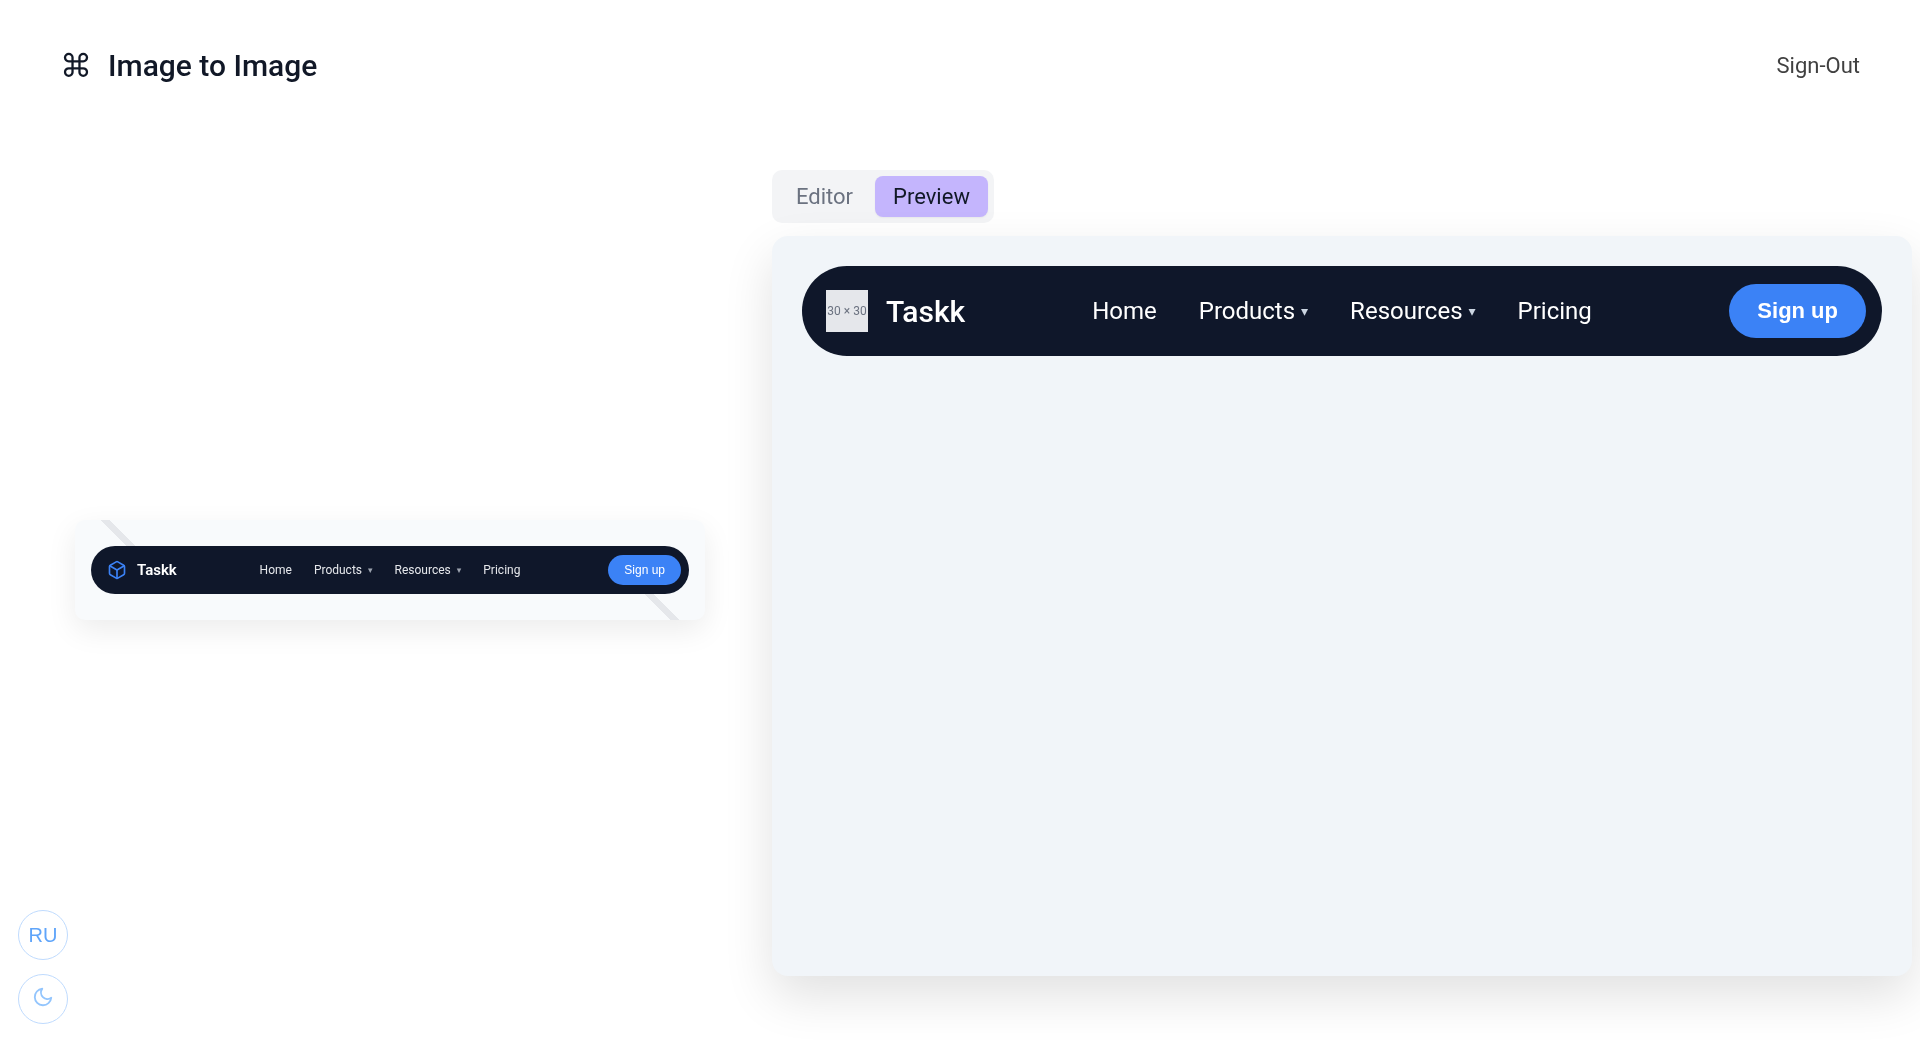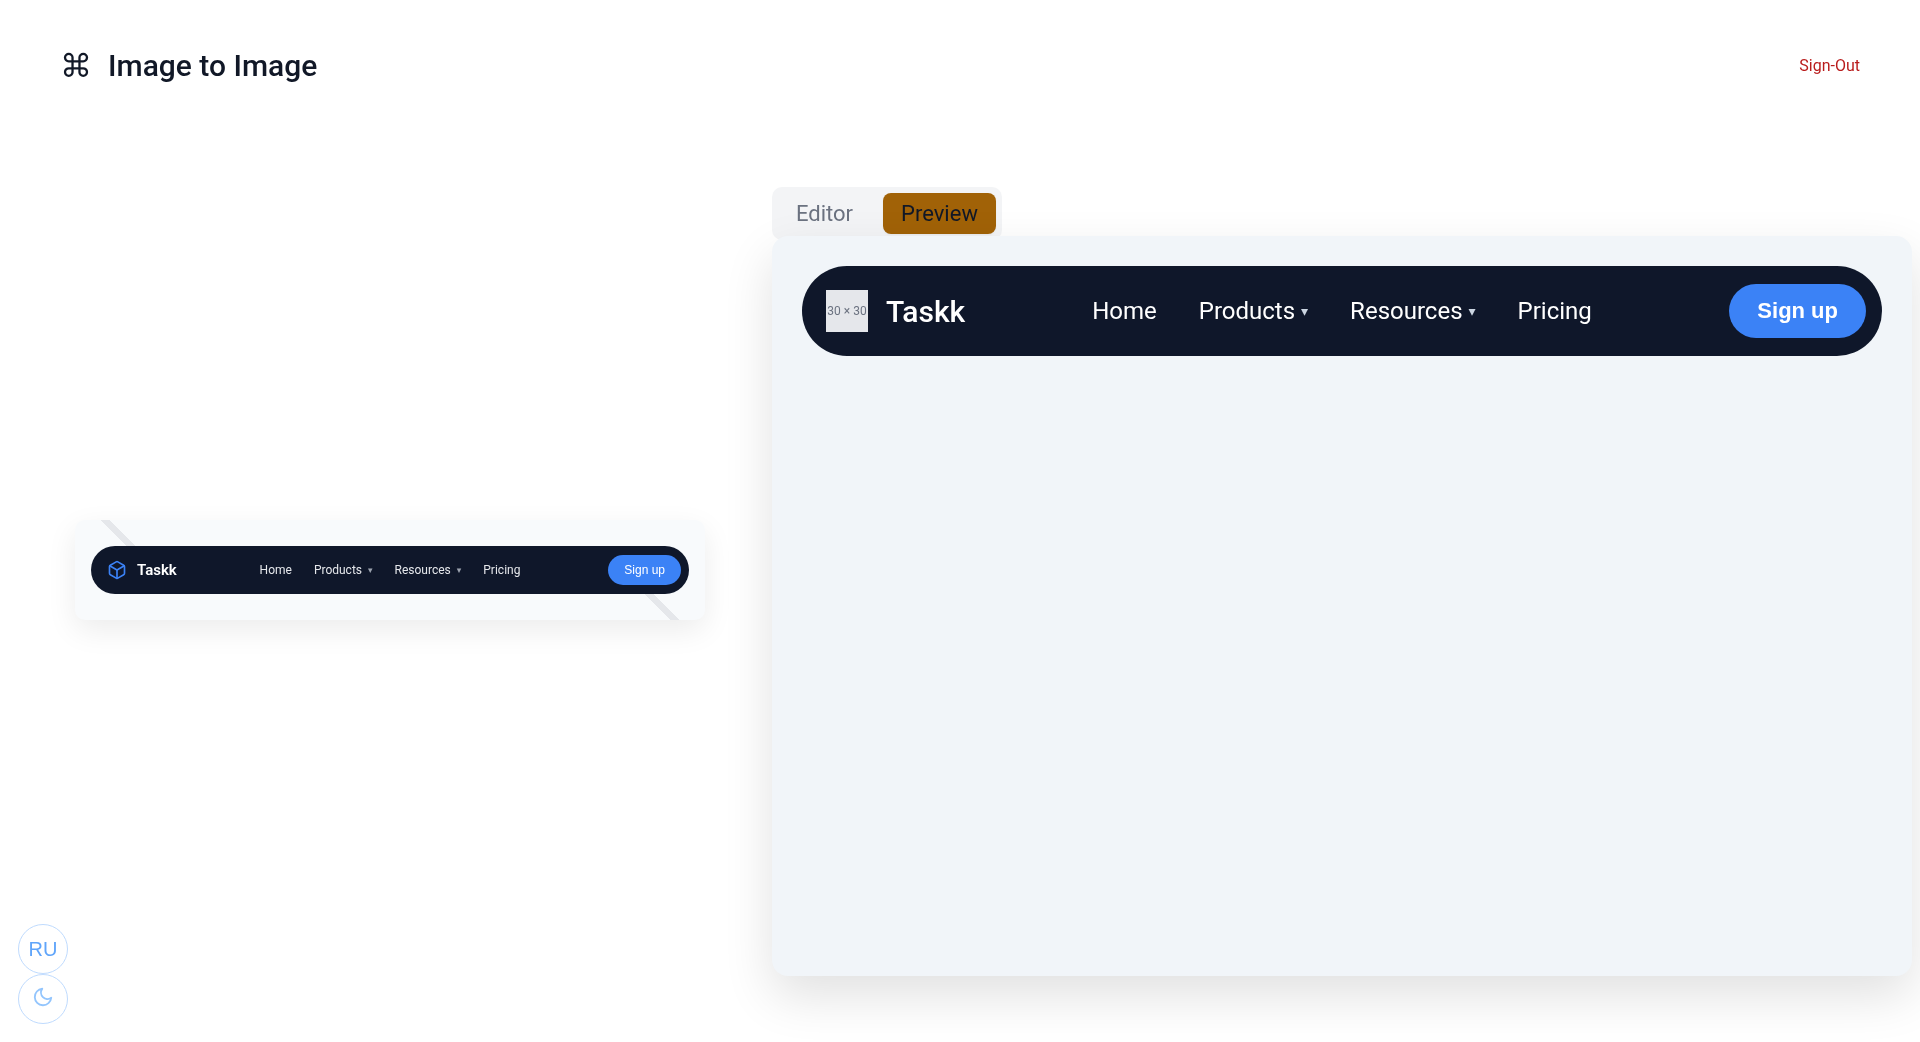--- a/index.html
+++ b/index.html
@@ -26,56 +26,56 @@
   }
   .command-icon {
     font-size: 32px;
     line-height: 1;
   }
   .app-title {
     font-size: 30px;
     font-weight: 500;
   }
   .signout-link {
-    font-size: 16px;
-    color: #b91c1c;
+    font-size: 22px;
+    color: #404040;
     cursor: pointer;
   }
 
   
   .main {
     position: absolute;
     top: 170px;
     left: 0;
     right: 0;
     bottom: 0;
     padding: 0 60px;
   }
 
   
   .tab-group {
     position: absolute;
-    top: 17px;
+    top: 0;
     left: 772px;
     display: inline-flex;
     align-items: center;
     background: #f3f4f6;
     border-radius: 10px;
     padding: 6px;
-    gap: 12px;
+    gap: 4px;
   }
   .tab {
     font-size: 22px;
     padding: 8px 18px;
     border-radius: 8px;
     color: #6b7280;
     cursor: pointer;
   }
   .tab.active {
-    background: #a16207;
+    background: #c4b5fd;
     color: #111827;
     box-shadow: 0 1px 2px rgba(0,0,0,0.05);
   }
 
   
   .thumb-panel {
     position: absolute;
     top: 350px;
     left: 75px;
     width: 630px;
@@ -228,20 +228,21 @@
     cursor: pointer;
   }
 
   
   .float-controls {
     position: absolute;
     left: 18px;
     bottom: 18px;
     display: flex;
     flex-direction: column;
+    gap: 14px;
   }
   .float-btn {
     width: 50px;
     height: 50px;
     border-radius: 50%;
     border: 1.5px solid #bfdbfe;
     background: #ffffff;
     display: flex;
     align-items: center;
     justify-content: center;

